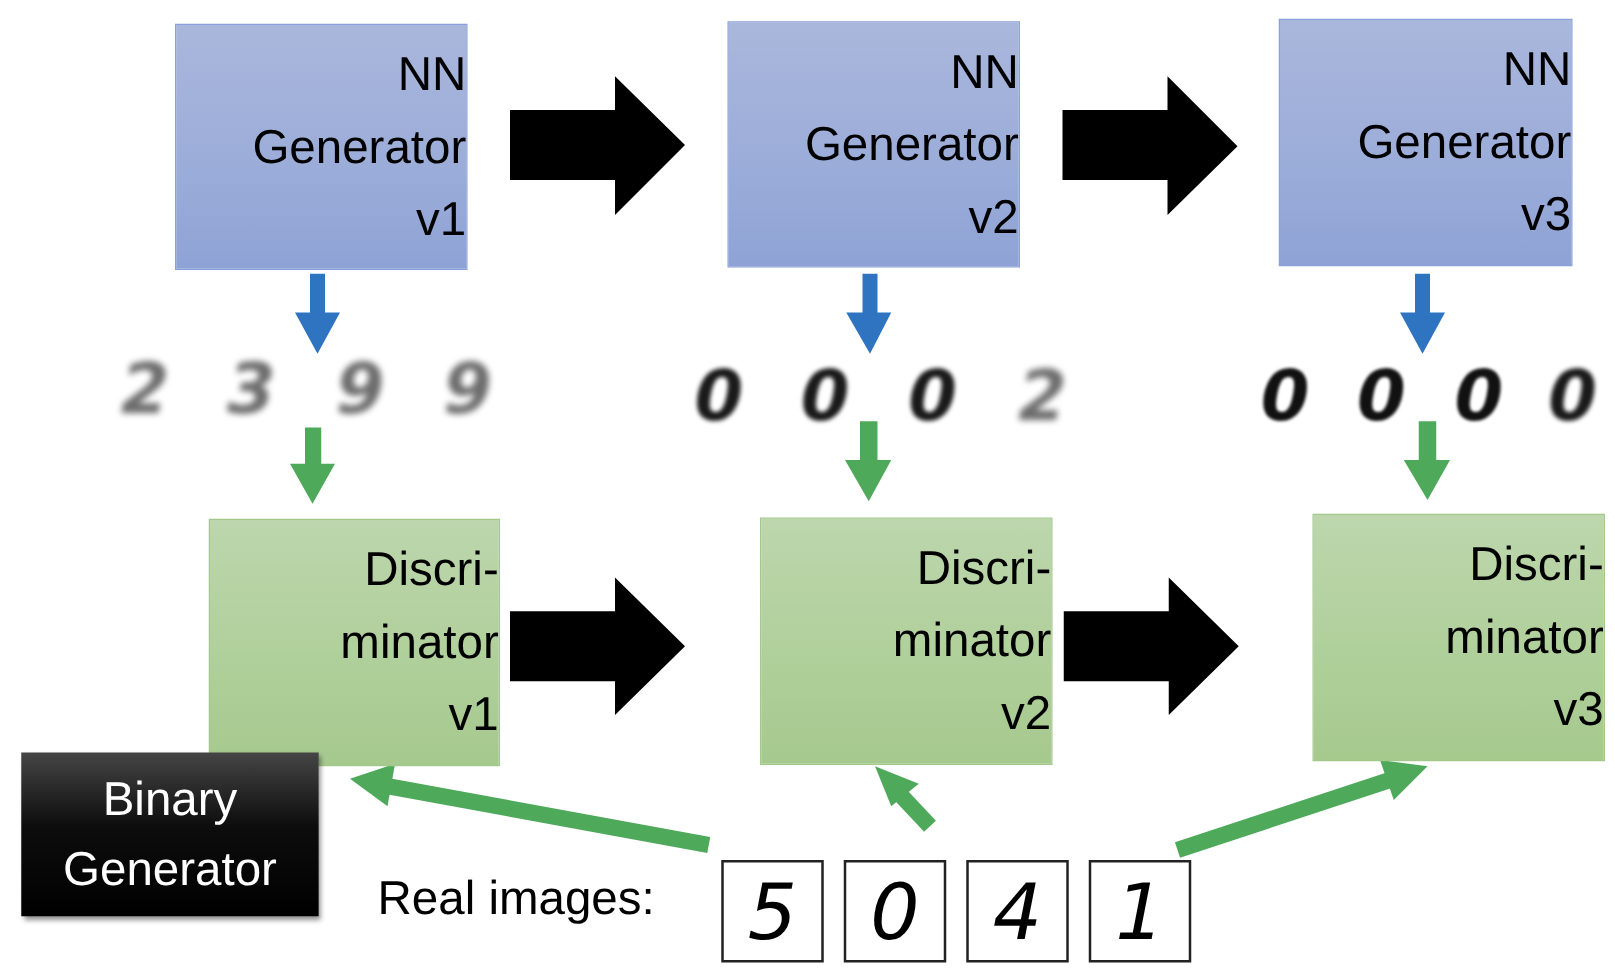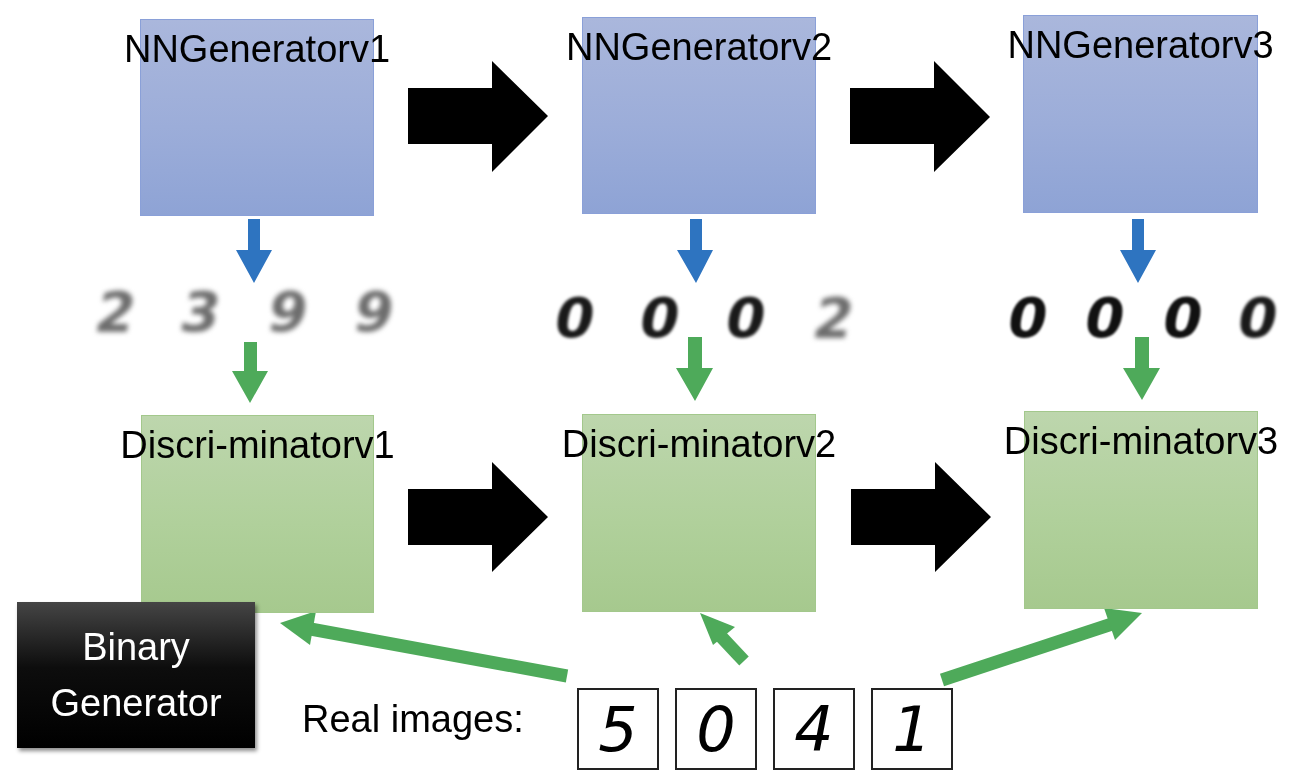--- a/index.html
+++ b/index.html
@@ -1,25 +1,25 @@
 <!DOCTYPE html>
 <html><head>
 <meta charset="utf-8">
 <style>
   html, body { margin: 0; padding: 0; background: #ffffff; }
   body { width: 1292px; height: 784px; position: relative; overflow: hidden;
          font-family: "Liberation Sans", "DejaVu Sans", sans-serif; }
-  .box { position: absolute; display: flex; flex-direction: row; align-items: flex-start;
+  .box { position: absolute; display: flex; flex-direction: column; align-items: flex-end;
          justify-content: center; box-sizing: border-box; color: #000; font-size: 38px;
          line-height: 58px; text-align: center; }
   .gen { background: linear-gradient(to bottom, #aab7dc 0%, #9cadd9 55%, #8ea3d5 100%);
          border: 1px solid #8aa0d8; }
   .disc { background: linear-gradient(to bottom, #bdd6ad 0%, #b0d09b 55%, #a6c98e 100%);
-          border: 1px solid #a3c88c; }
-  .bin { position: absolute; left: 17px; top: 602px; width: 238px; height: 146px;
+          border: 1px solid #a3c88c; margin-left: 26px; }
+  .bin { position: absolute; left: 17px; top: 602px; width: 238px; height: 131px;
          background: linear-gradient(to bottom, #454545 0%, #0d0d0d 45%, #000 100%);
          color: #fff; font-size: 38px; line-height: 56px; display: flex; flex-direction: column;
          align-items: center; justify-content: center; box-shadow: 2px 3px 4px rgba(0,0,0,0.45); }
   .digit { position: absolute; width: 52px; height: 62px; display: flex; align-items: center;
            justify-content: center; font-family: "DejaVu Sans", sans-serif; font-size: 56px;
            font-style: italic; font-weight: bold; }
   .blur1 { color: #6d6d6d; filter: blur(2.6px); }
   .blur2 { color: #1a1a1a; filter: blur(1.6px); }
   .blur3 { color: #111; filter: blur(1.2px); }
   .real-label { position: absolute; left: 302px; top: 698px; font-size: 38px; color: #000; }

